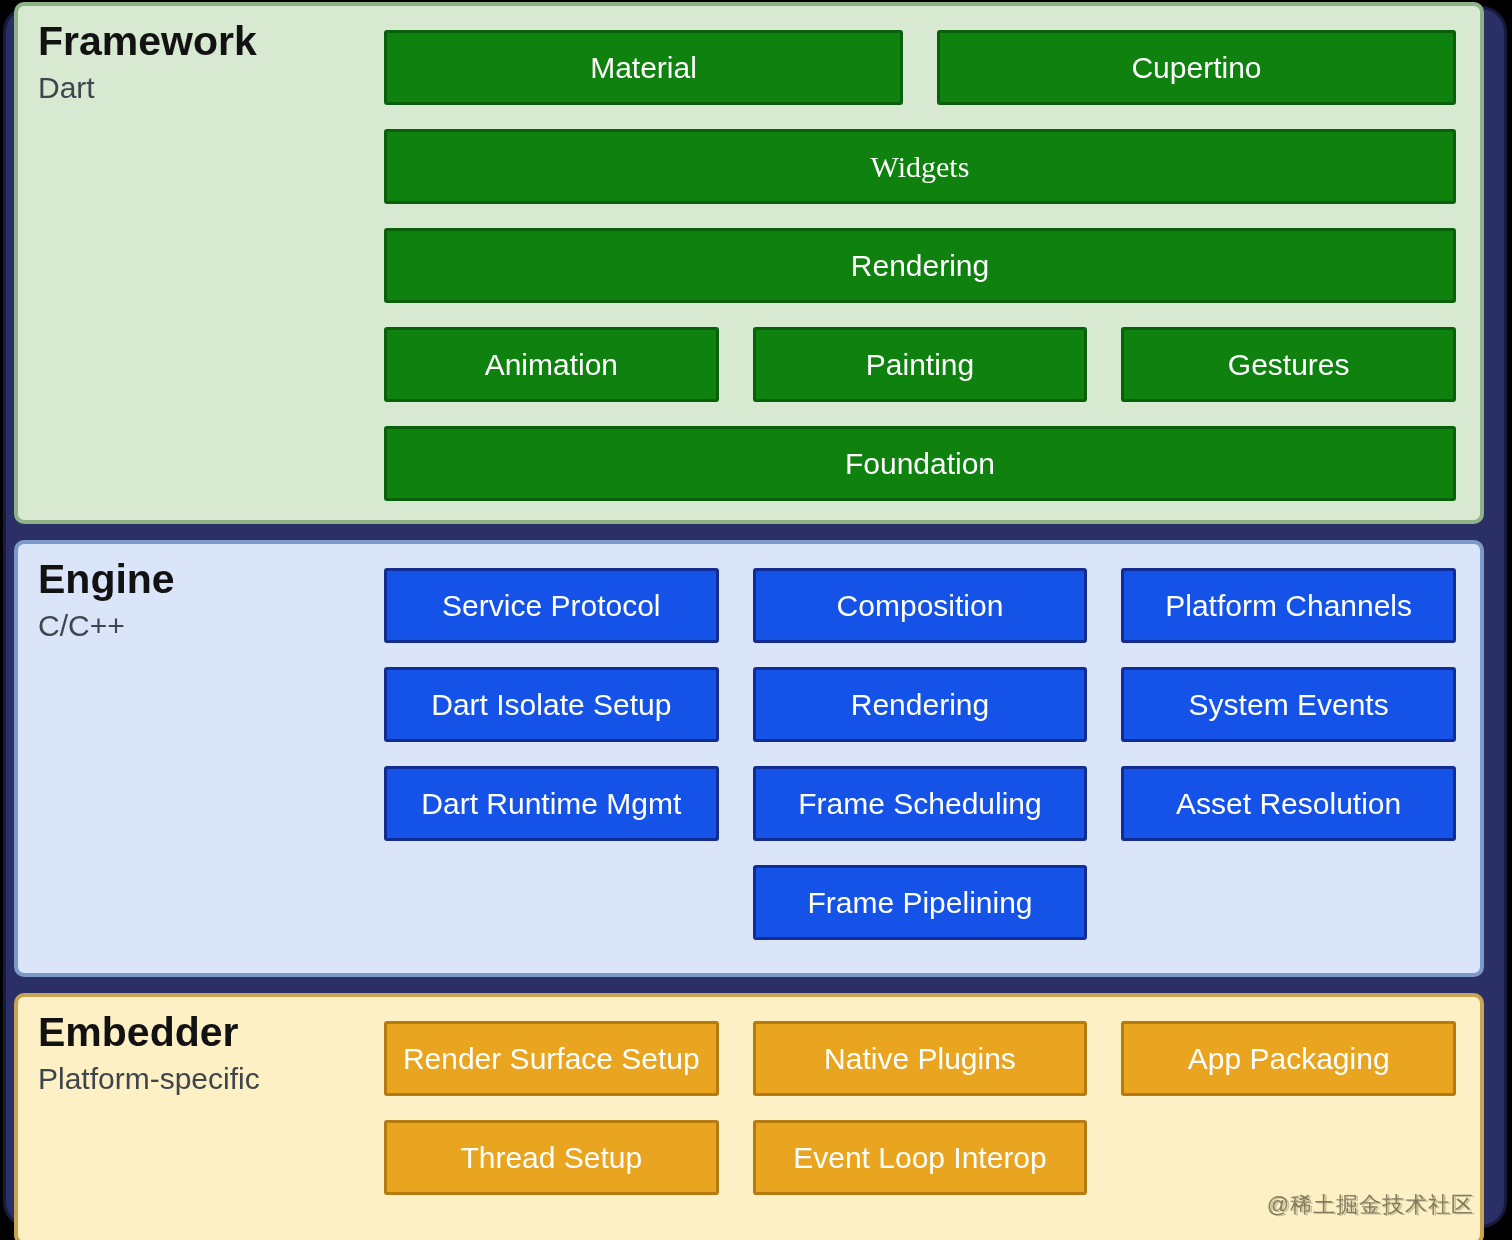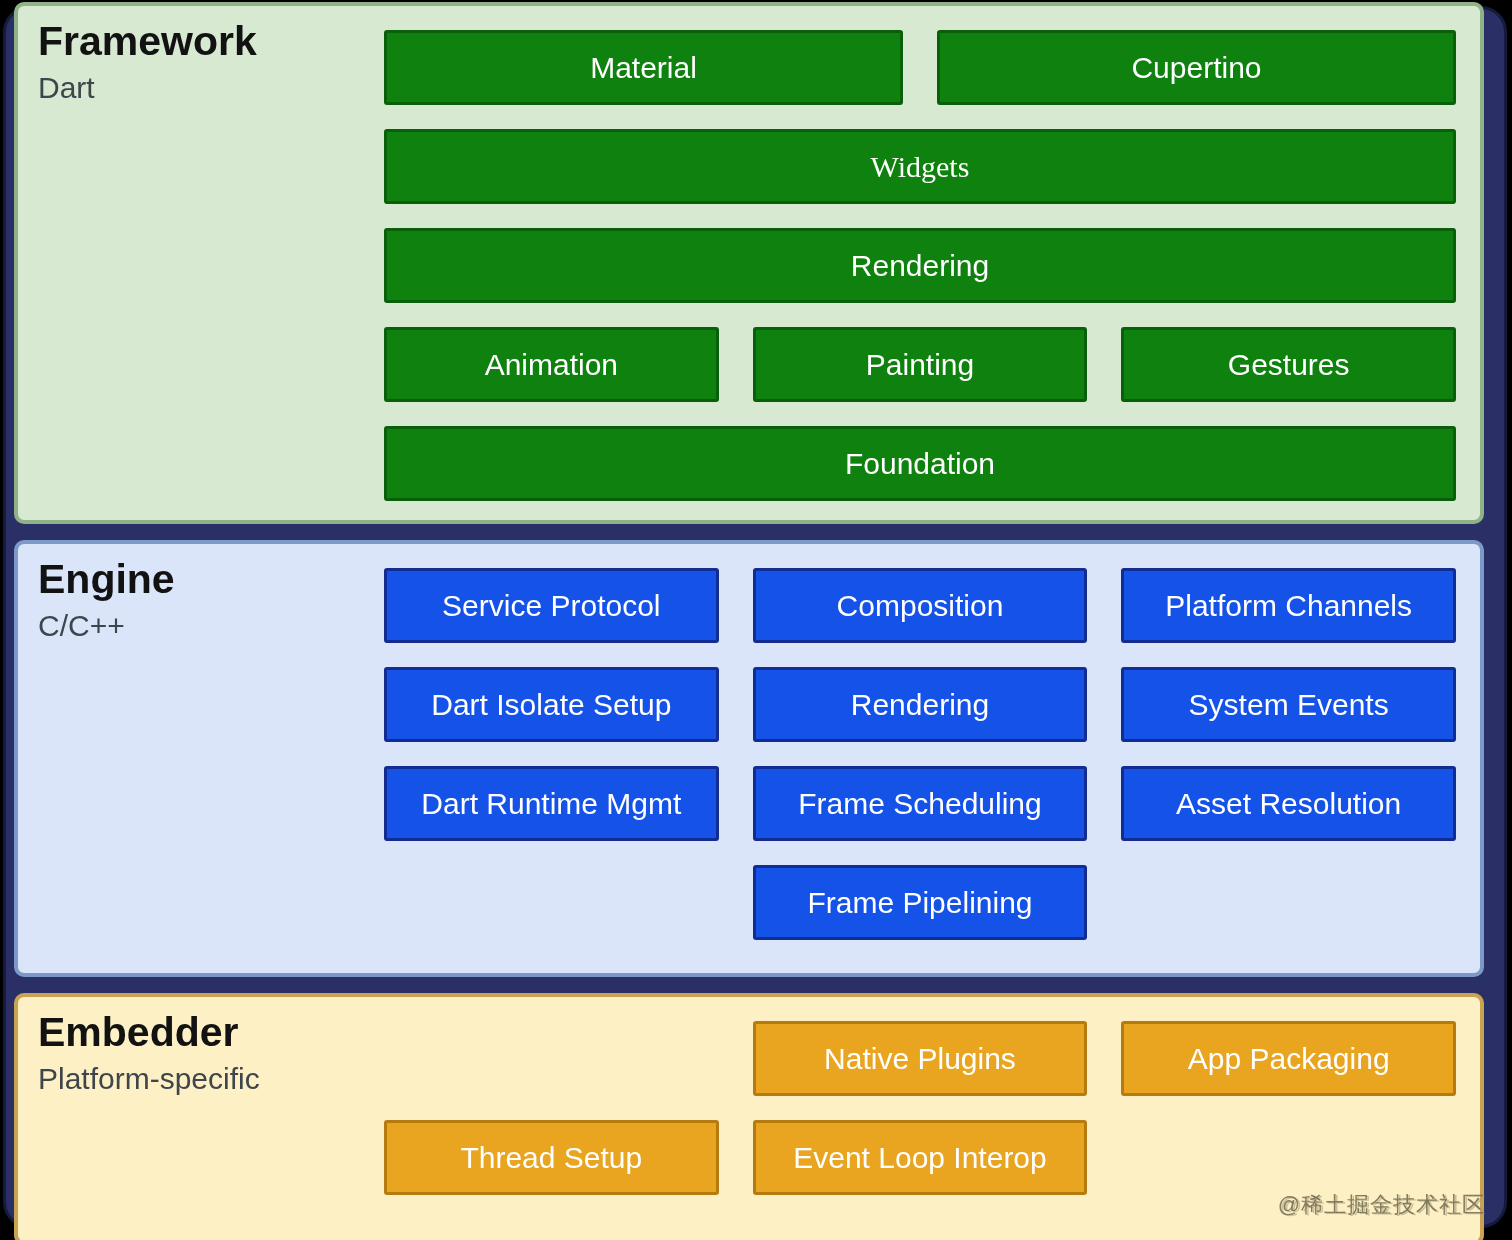--- a/index.html
+++ b/index.html
@@ -35,21 +35,21 @@
   }
   .row { display:grid; grid-template-columns:repeat(6, 1fr); column-gap:34px; }
   .box {
     height:75px; box-sizing:border-box; border-radius:3px;
     display:flex; align-items:center; justify-content:center;
     background:var(--box-fill); border:3px solid var(--box-border);
     color:#ffffff; font-size:30px; white-space:nowrap;
   }
 
   .watermark {
-    position:absolute; right:27px; bottom:20px;
+    position:absolute; right:38px; bottom:20px;
     font-size:22px; color:rgba(110,104,78,0.85);
     text-shadow:2px 1px 0 rgba(140,133,100,0.45);
     letter-spacing:1px;
   }
 </style>
 </head>
 <body>
 
 <div class="canvas">
   <div class="backdrop"></div>
@@ -110,20 +110,21 @@
         </div>
     </div>
 
     <div class="section section-embedder" style="--card-fill: #fdf0c4; --card-border: #c8a452; --box-fill: #e9a51f; --box-border: #b57b11;">
       <div class="section-label">
         <div class="section-title">Embedder</div>
         <div class="section-subtitle">Platform-specific</div>
       </div>
       <div class="section-content">
           <div class="row">
+            <div class="box" style="grid-column: 1 / span 2;">Render Surface Setup</div>
             <div class="box" style="grid-column: 3 / span 2;">Native Plugins</div>
             <div class="box" style="grid-column: 5 / span 2;">App Packaging</div>
           </div>
           <div class="row">
             <div class="box" style="grid-column: 1 / span 2;">Thread Setup</div>
             <div class="box" style="grid-column: 3 / span 2;">Event Loop Interop</div>
           </div>
         </div>
     </div>
 

